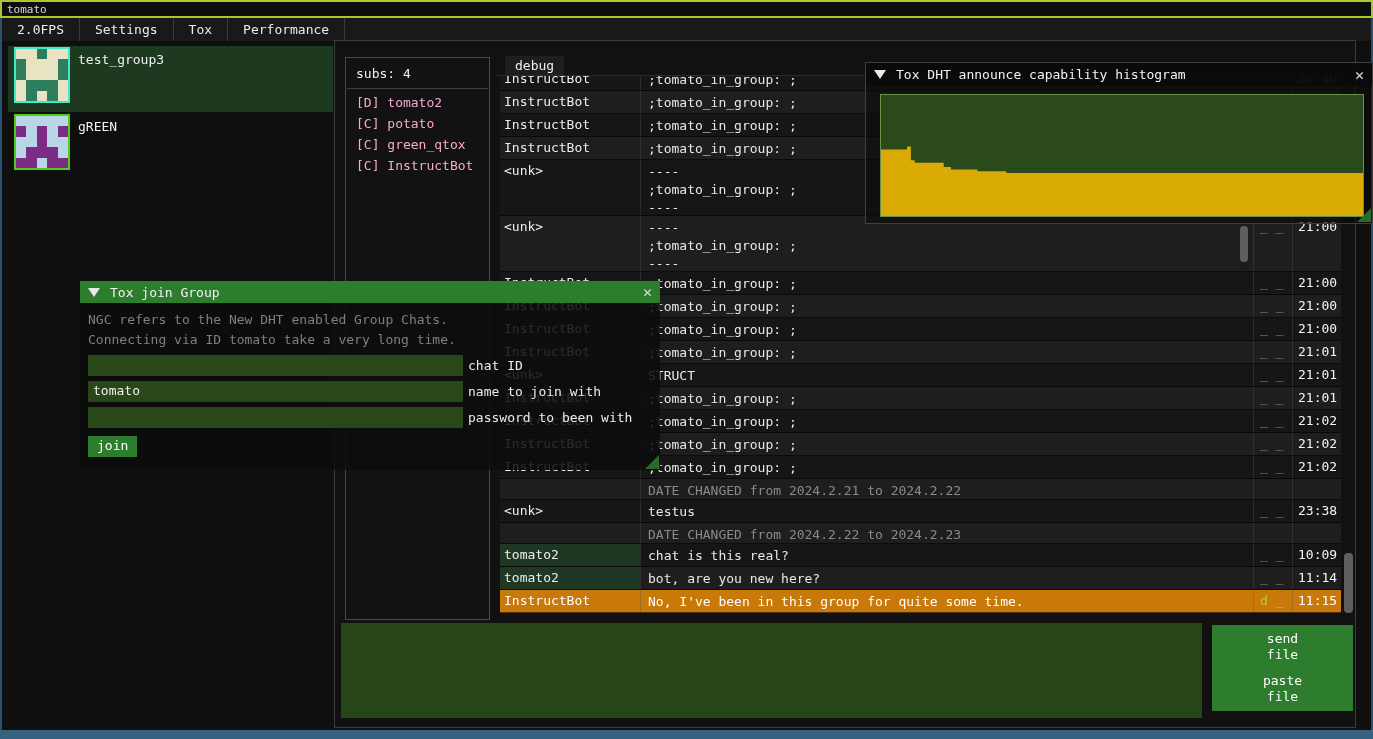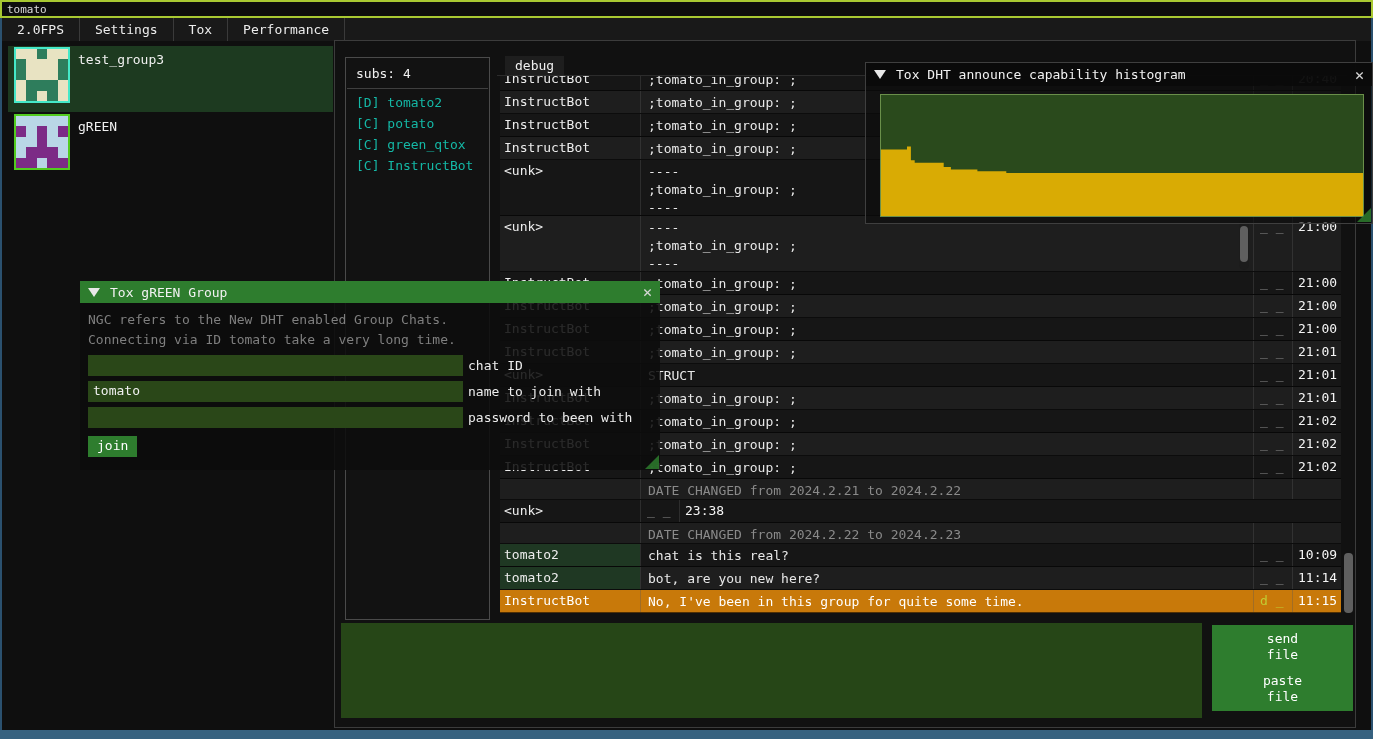--- a/index.html
+++ b/index.html
@@ -28,21 +28,21 @@
   .avatar.cyanb{border:2px solid #45e8c8;}
   .avatar.limeb{border:2px solid #52cc1e;}
 
   
   .right-panel{position:absolute;left:334px;top:40px;width:1022px;height:688px;border:1px solid #3c3c3c;background:#111;}
 
   
   .subs-panel{position:absolute;left:345px;top:57px;width:145px;height:563px;border:1px solid #4a4a4a;background:#121212;}
   .subs-header{padding:8px 0 0 10px;color:#f0f0f0;}
   .subs-sep{margin:7px 1px 4px 1px;height:1px;background:#3f3f3f;}
-  .member-row{padding:2px 0 2px 10px;height:21px;color:#14b8a6;white-space:pre;}
+  .member-row{padding:2px 0 2px 10px;height:21px;color:#f9a8d4;white-space:pre;}
 
   
   .chat-tab{position:absolute;left:505px;top:56px;height:19px;padding:0 10px;display:flex;align-items:center;background:#1e1e1e;color:#f0f0f0;}
   .chat-tabline{position:absolute;left:497px;top:75px;width:850px;height:1px;background:#2c2c2c;}
 
   .chat-viewport{position:absolute;left:500px;top:76px;width:841px;height:537px;overflow:hidden;background:#d946ef;}
   .msg-row{display:flex;width:841px;border-bottom:1px solid rgba(0,0,0,0.6);}
   .msg-row.h1{height:23px;}
   .msg-row.h3{height:56px;}
   .msg-row.hsys{height:21px;}
@@ -289,20 +289,21 @@
         <div class="cell c-time">21:02</div>
       </div>
       <div class="msg-row hsys odd system">
         <div class="cell c-sender"></div>
         <div class="cell c-msg">DATE CHANGED from 2024.2.21 to 2024.2.22</div>
         <div class="cell c-ind"></div>
         <div class="cell c-time"></div>
       </div>
       <div class="msg-row h1 even normal">
         <div class="cell c-sender">&lt;unk&gt;</div>
+        <div class="cell c-msg">testus</div>
         <div class="cell c-ind">_ _</div>
         <div class="cell c-time">23:38</div>
       </div>
       <div class="msg-row hsys odd system">
         <div class="cell c-sender"></div>
         <div class="cell c-msg">DATE CHANGED from 2024.2.22 to 2024.2.23</div>
         <div class="cell c-ind"></div>
         <div class="cell c-time"></div>
       </div>
       <div class="msg-row h1 even self">
@@ -346,21 +347,21 @@
         <svg viewBox="0 0 482 121" preserveAspectRatio="none">
           <polygon points="0,121 0.0,54.4 26.0,54.4 26.0,51.4 29.9,51.4 29.9,65.3 33.7,65.3 33.7,67.8 62.7,67.8 62.7,72.0 69.9,72.0 69.9,74.4 96.4,74.4 96.4,76.2 125.3,76.2 125.3,78.0 482.0,78.0 482,121" fill="#d9ab04"></polygon>
         </svg>
       </div>
     <div class="grip"></div>
   </div>
 
   <div class="fwin" id="join-win">
     <div class="fwin-title">
       <span class="tri"></span>
-      <span class="ttl">Tox gREEN Group</span>
+      <span class="ttl">Tox join Group</span>
       <span class="x">✕</span>
     </div>
     <div class="join-body">
       <div class="join-desc">NGC refers to the New DHT enabled Group Chats.</div>
       <div class="join-desc">Connecting via ID tomato take a very long time.</div>
       <div class="join-field">
         <div class="join-input"></div>
         <div class="join-label">chat ID</div>
       </div>
       <div class="join-field">

